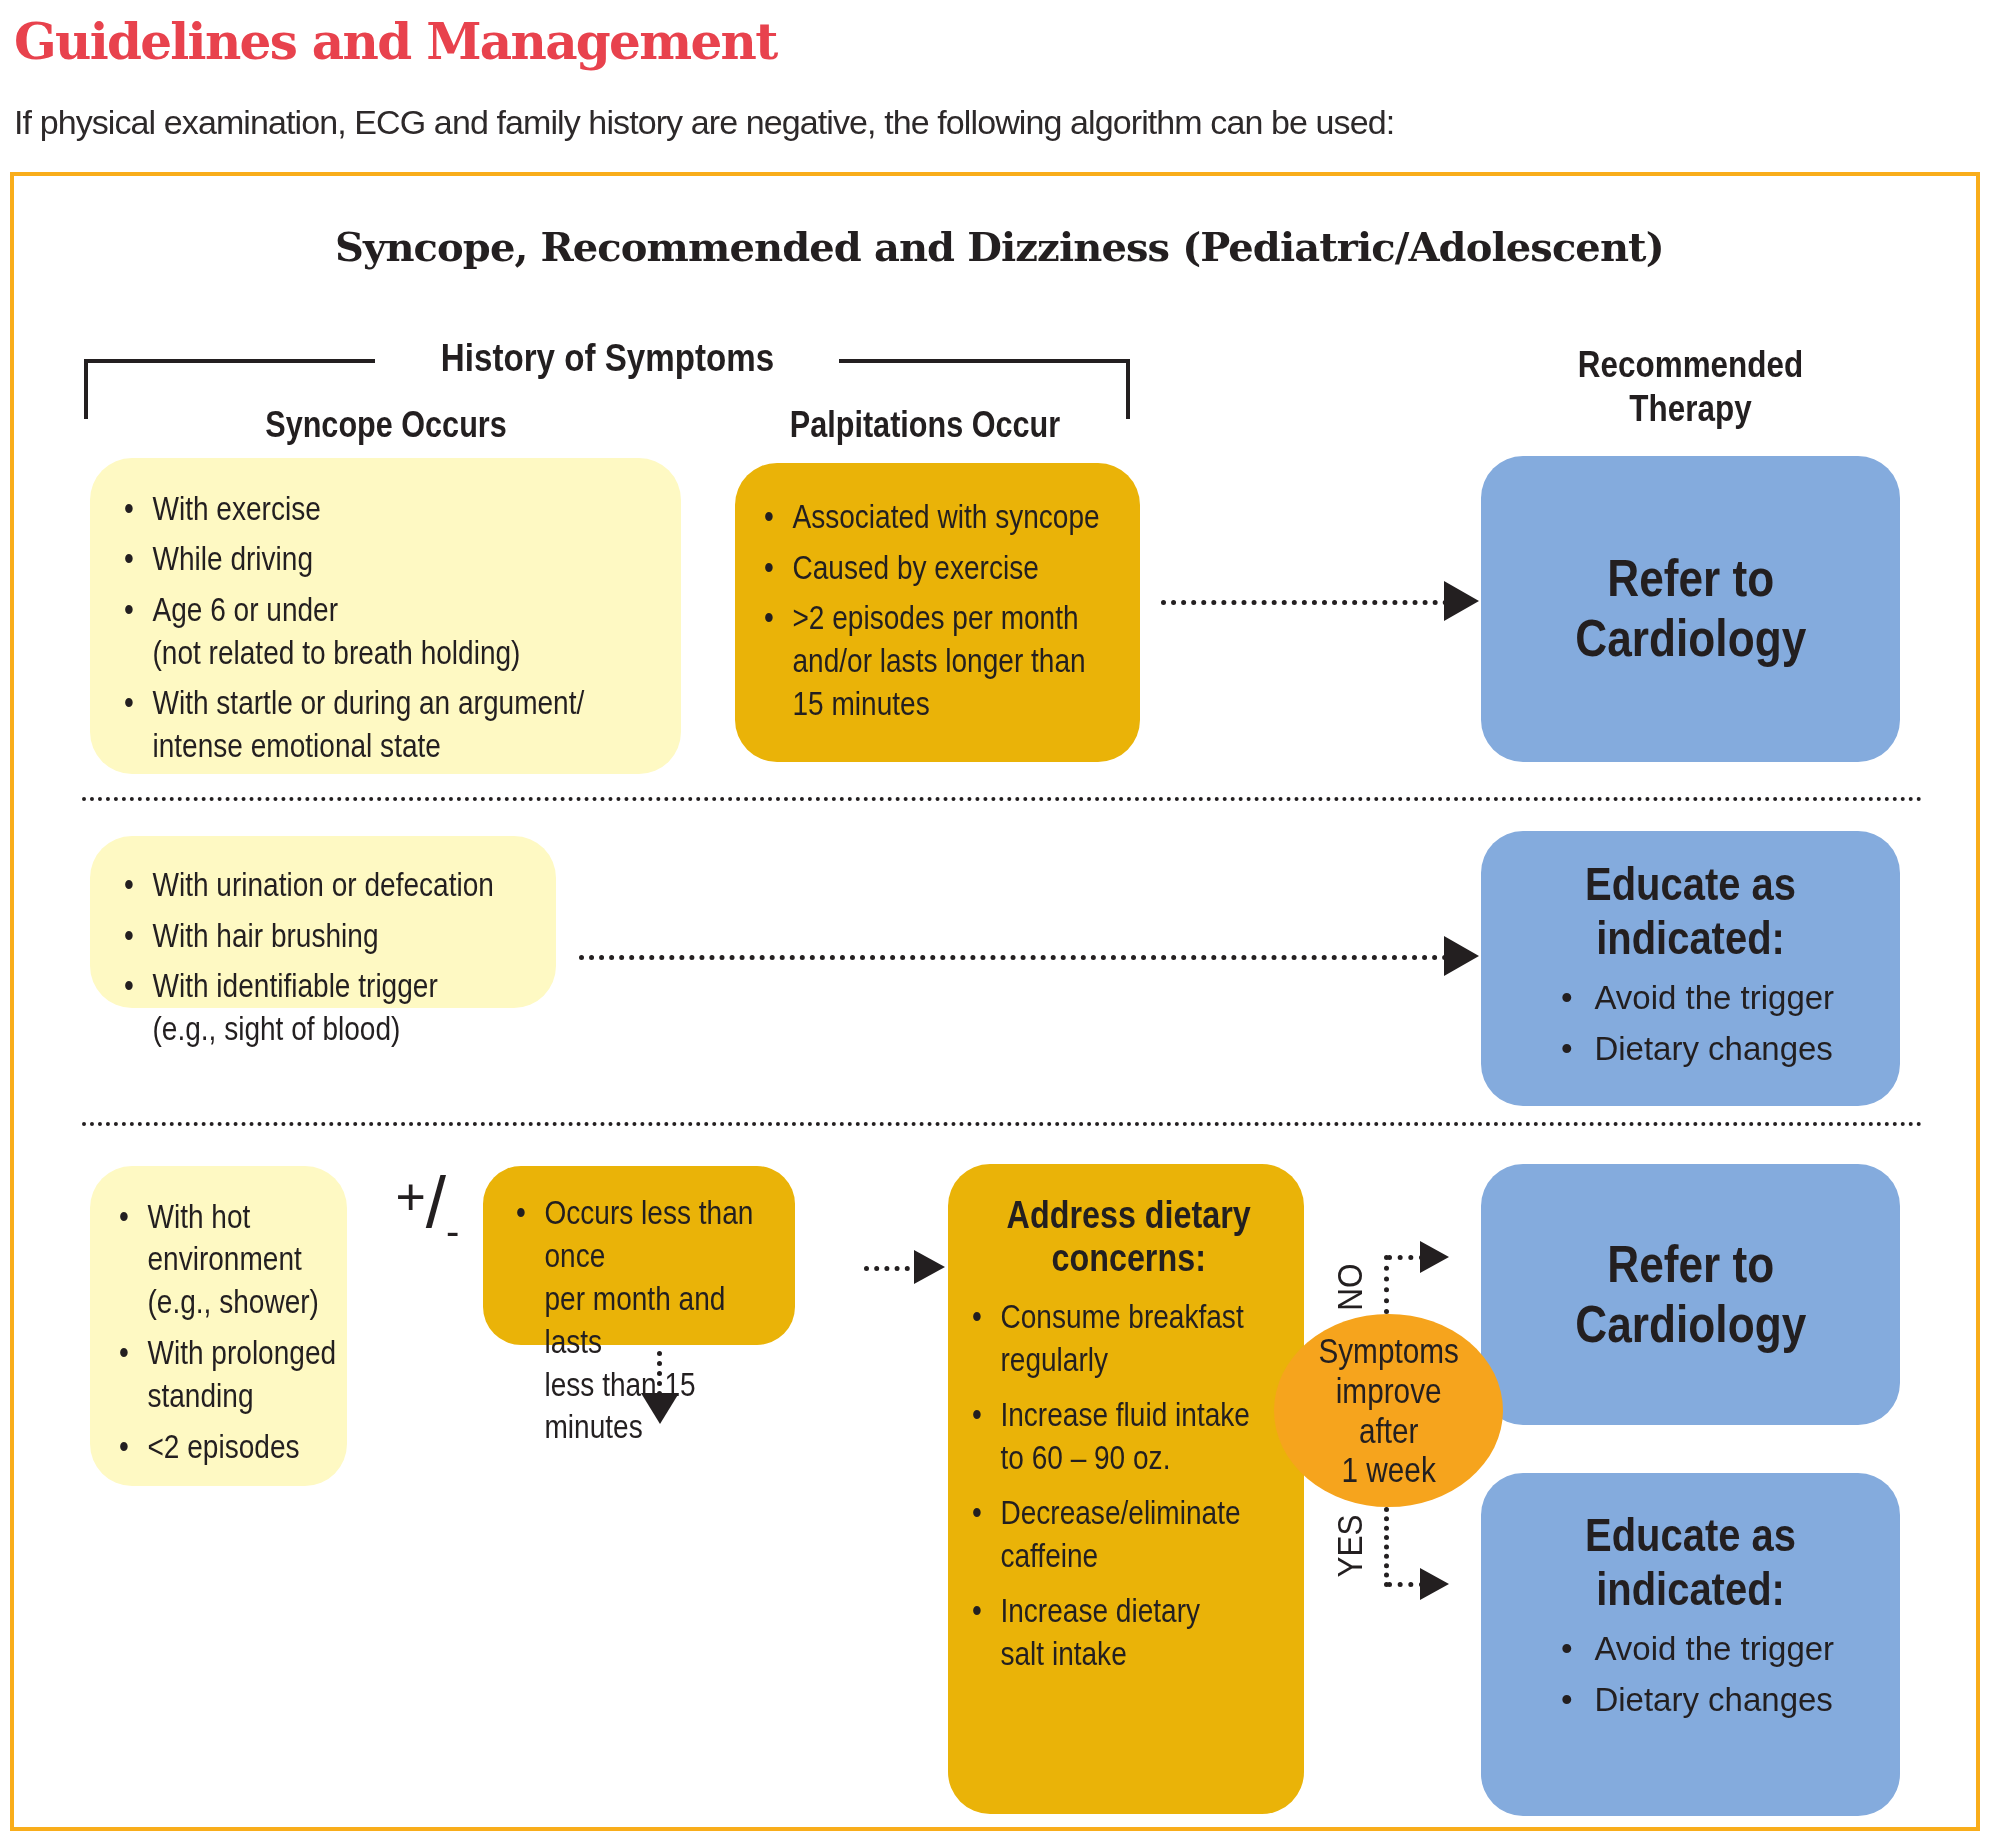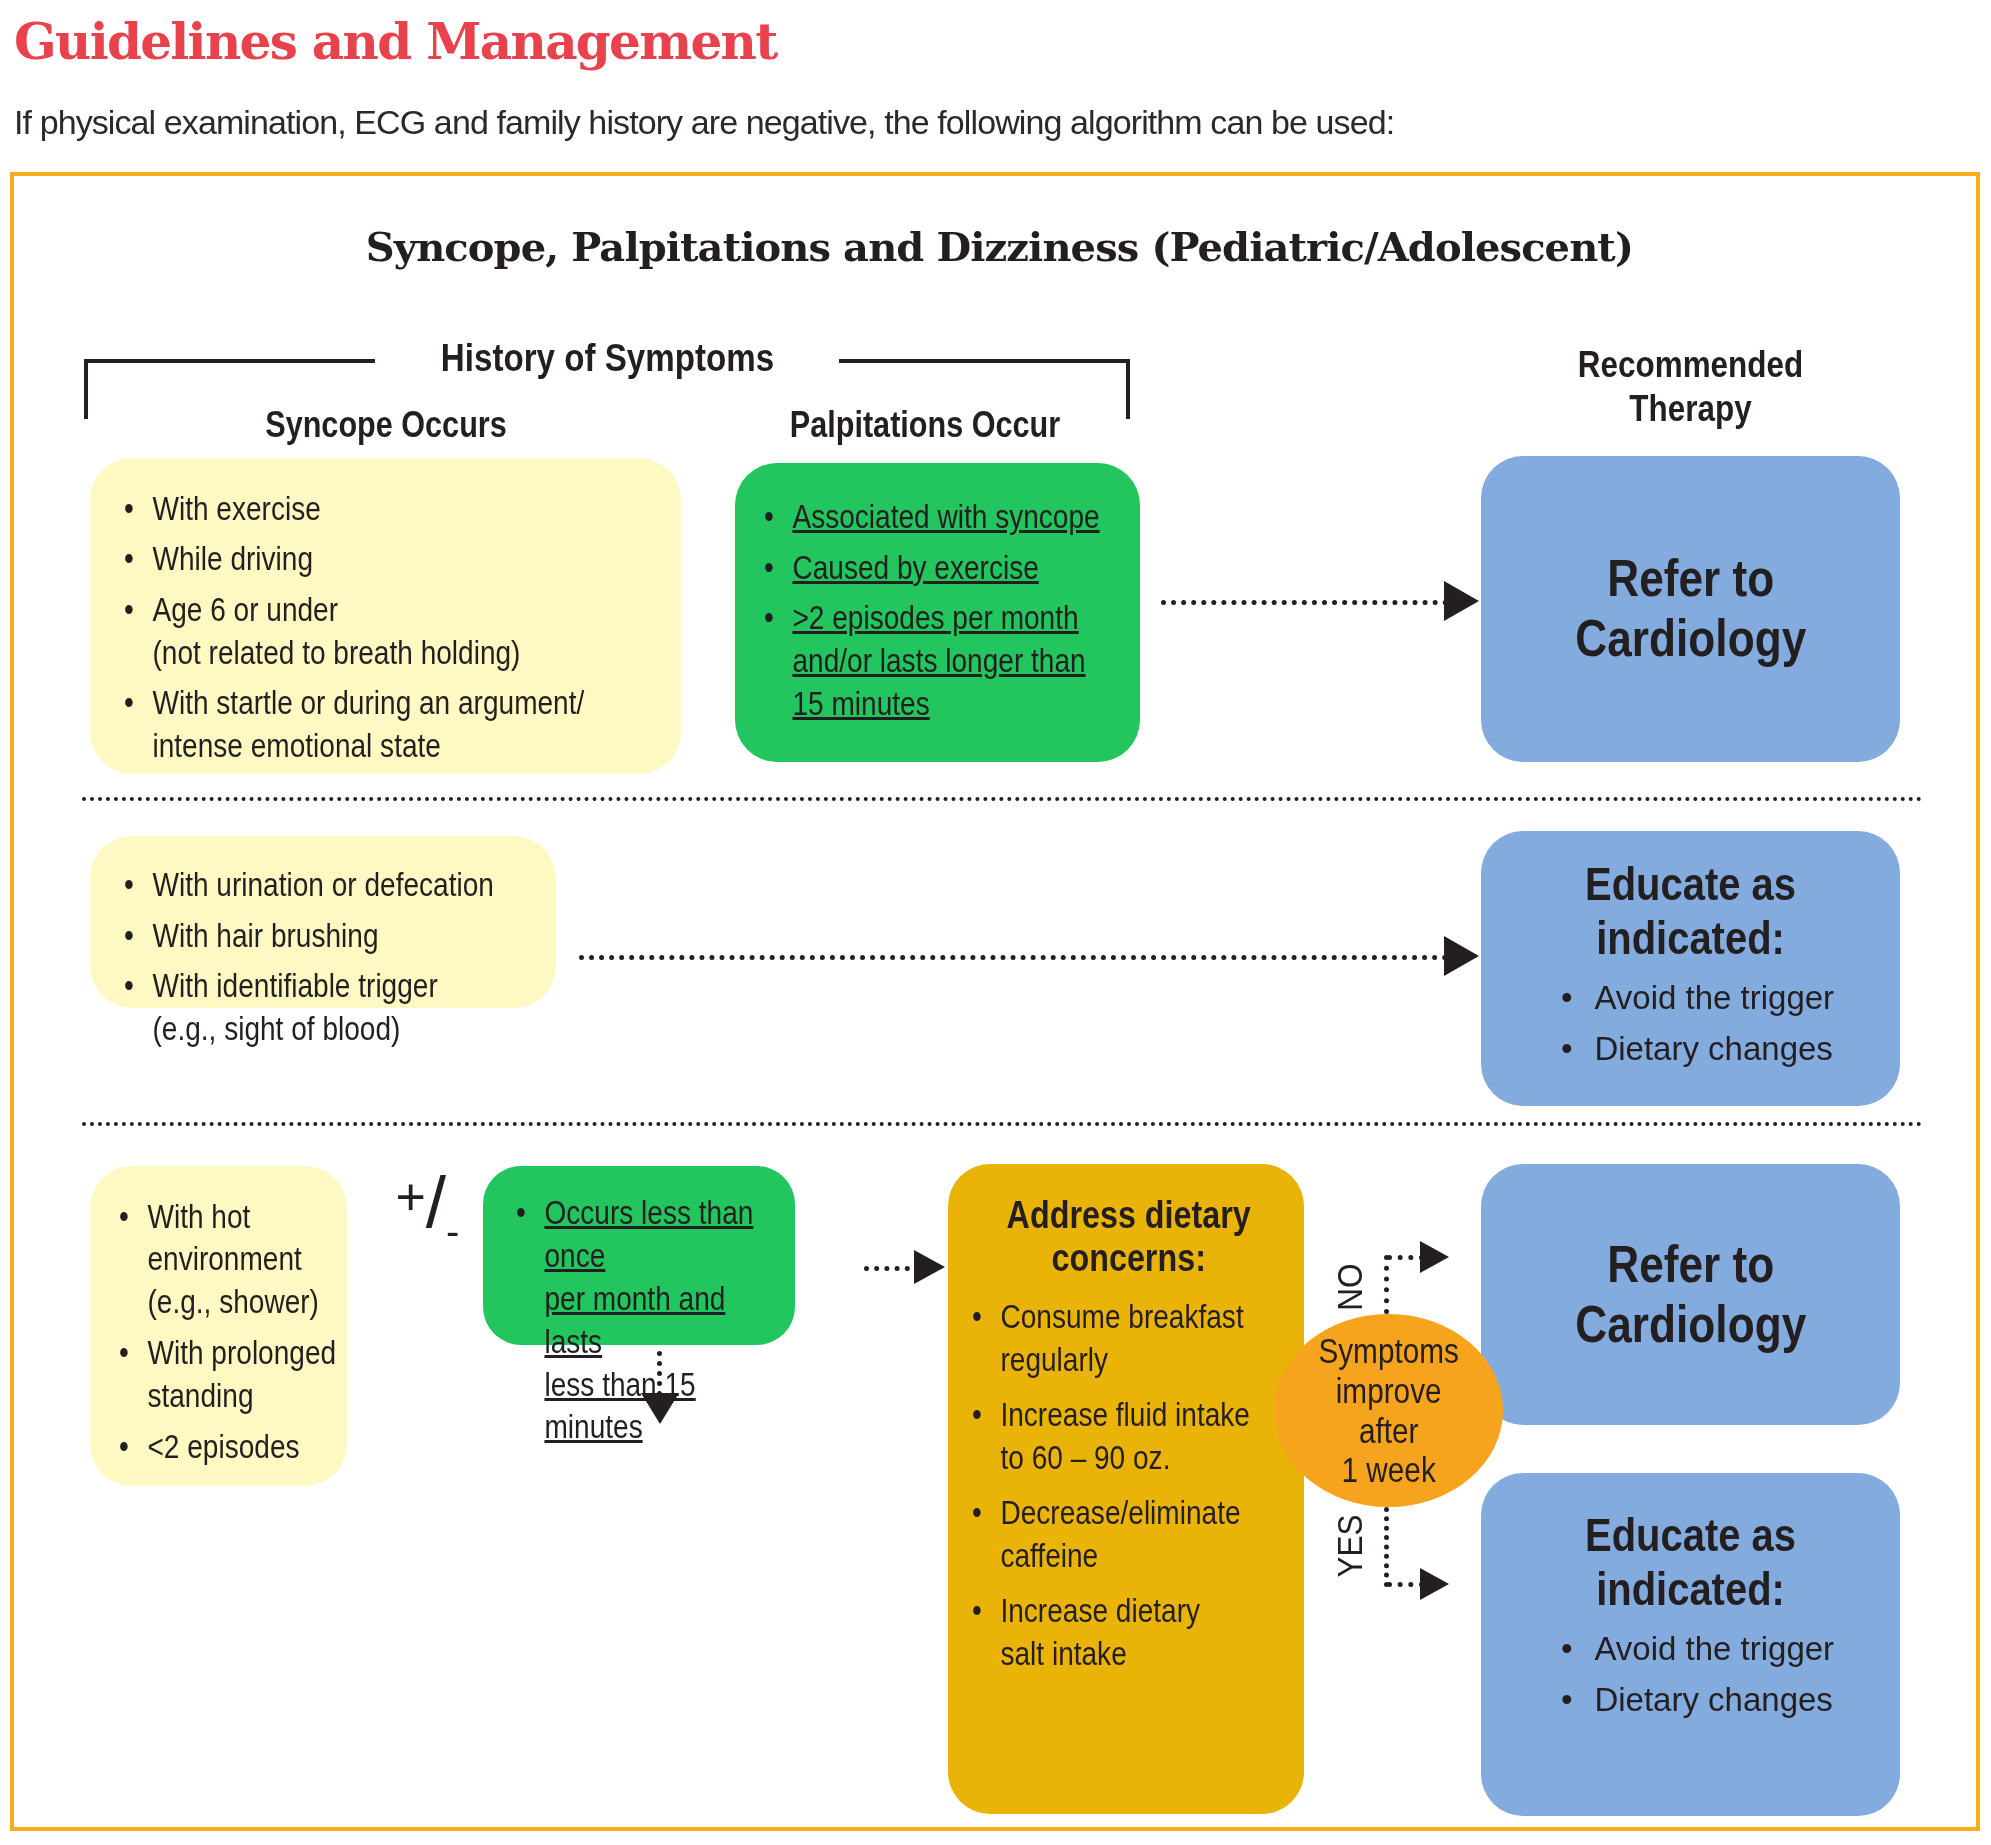--- a/index.html
+++ b/index.html
@@ -26,21 +26,21 @@
   #bracket .seg-r{position:absolute;right:0;top:0;width:287px;height:56px;border-top:4.3px solid #231f20;border-right:4.3px solid #231f20;}
   #bracket .lbl{position:absolute;left:261px;top:-22.6px;width:525px;text-align:center;font-size:39px;font-weight:bold;}
 
   .colhead{font-size:36px;font-weight:bold;text-align:center;}
   #col-syncope{left:156px;top:400px;width:452px;}
   #col-palp{left:695px;top:400px;width:452px;}
   #col-therapy{left:1477px;top:339px;width:419px;font-size:37px;font-weight:bold;text-align:center;line-height:1.18;}
 
   .box{border-radius:42px;}
   .bl-light{background:#fef9c3;}
-  .bl-pale{background:#22c55e;text-decoration:underline;}
+  .bl-pale{background:#eab308;}
   .bl-mid{background:#84abdd;}
   .or-pale{background:#eab308;}
 
   ul.bullets{list-style:none;margin:0;padding:0;font-size:33px;line-height:1.3;}
   ul.bullets li{position:relative;padding-left:37px;margin-bottom:7.8px;white-space:pre-line;}
   ul.bullets li::before{content:"\2022";position:absolute;left:3.5px;}
 
   #boxA{left:87px;top:454px;width:591px;height:316px;padding:29.5px 17.4px 0 31px;box-sizing:border-box;}
   #boxB{left:732px;top:459px;width:405px;height:299px;padding:33px 12px 0 26px;box-sizing:border-box;}
   #boxC{left:1477px;top:452px;width:419px;height:306px;display:flex;align-items:center;justify-content:center;}
@@ -97,21 +97,21 @@
 </head>
 <body>
 
 <div id="canvas">
 
   <div id="page-intro" class="abs">If physical examination, ECG and family history are negative, the following algorithm can be used:</div>
   <div id="page-heading" class="abs serif">Guidelines and Management</div>
 
   <div id="frame" class="abs">
 
-    <div id="chart-title" class="abs serif" style="left:116px;top:47px;">Syncope, Palpitations and Dizziness (Pediatric/Adolescent)</div>
+    <div id="chart-title" class="abs serif" style="left:116px;top:47px;">Syncope, Recommended and Dizziness (Pediatric/Adolescent)</div>
 
     <div id="bracket" class="abs" style="left:70px;top:183px;">
       <div class="seg-l"></div>
       <div class="seg-r"></div>
       <div class="lbl cx-c">History of Symptoms</div>
     </div>
 
     <div id="col-syncope" class="abs colhead cx-c" style="left:146px;top:228px;">Syncope Occurs</div>
     <div id="col-palp" class="abs colhead cx-c" style="left:685px;top:228px;">Palpitations Occur</div>
     <div id="col-therapy" class="abs pre cx-c" style="left:1467px;top:167px;">Recommended

